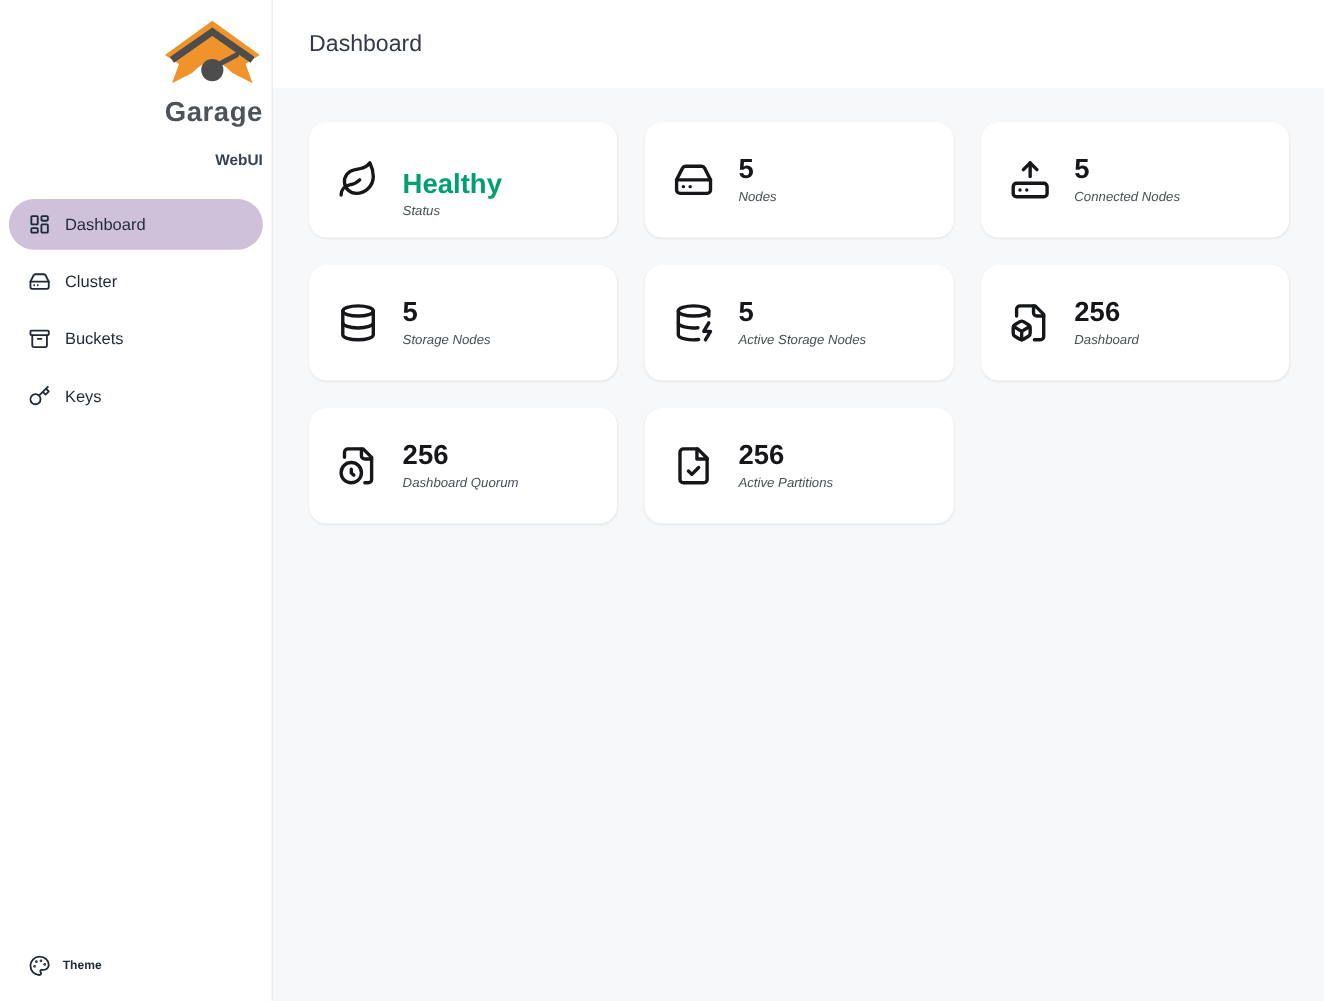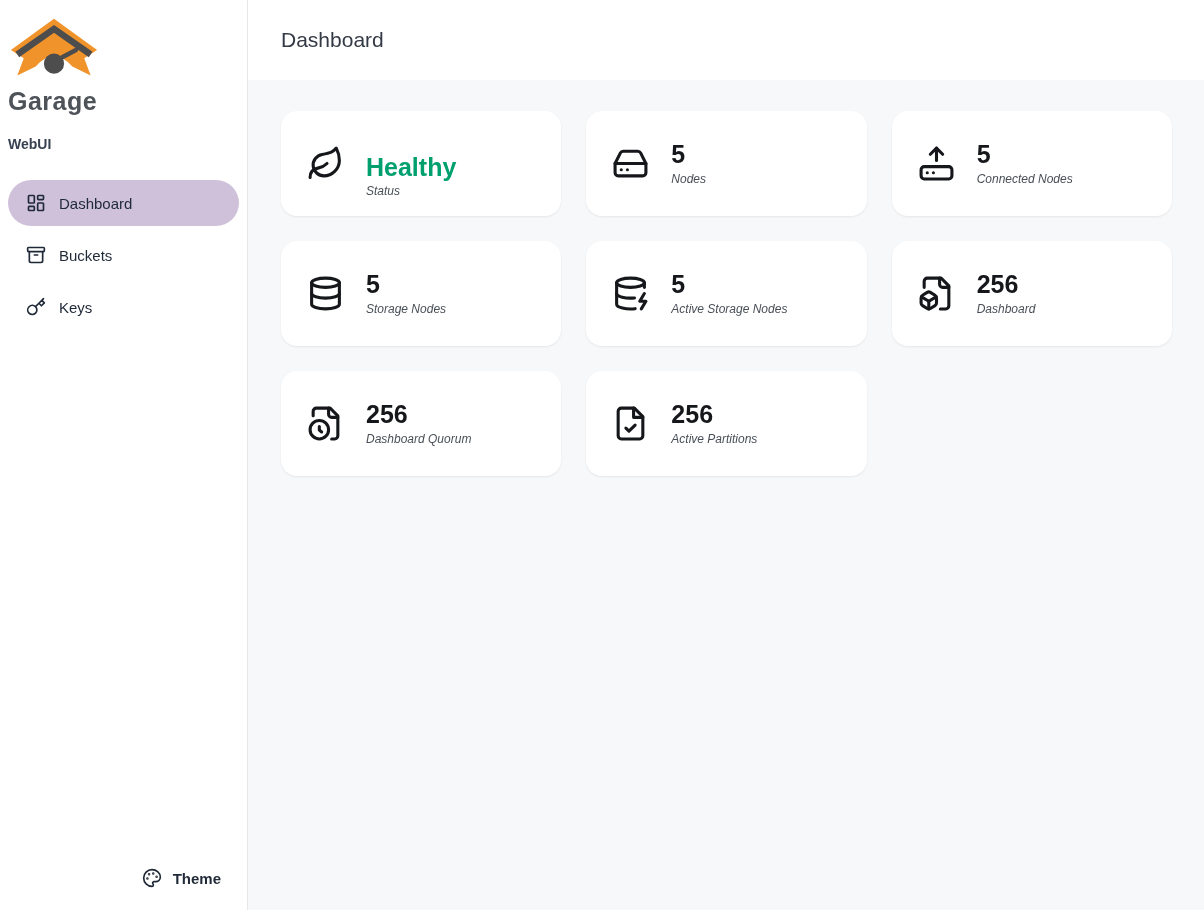--- a/index.html
+++ b/index.html
@@ -9,38 +9,37 @@
     background:#f6f8fa;
     color:#1f2937;
     display:flex;
   }
   .sidebar {
     width:248px; height:910px; background:#ffffff;
     border-right:1px solid #e5e7eb;
     display:flex; flex-direction:column;
     padding:14px 8px 18px 8px; flex-shrink:0;
   }
-  .logo-wrap { text-align:left; padding-top:2px; }
+  .logo-wrap { text-align:right; padding-top:2px; }
   .logo-svg { width:92px; height:66px; display:inline-block; }
   .logo-title { font-size:25px; font-weight:700; color:#4d5359; letter-spacing:0.5px; margin-top:1px; }
   .logo-sub { font-size:14px; font-weight:700; color:#374151; margin-top:20px; }
   .menu { margin-top:28px; display:flex; flex-direction:column; gap:6px; flex:1; }
   .menu-item {
     display:flex; align-items:center; gap:13px;
     padding:13px 18px; border-radius:9999px;
     font-size:15px; color:#1f2937; cursor:pointer;
   }
   .menu-item.active { background:#cfc1da; }
   .menu-item svg { width:20px; height:20px; flex-shrink:0; }
   .theme-btn {
     display:flex; align-items:center; gap:11px;
-    padding:6px 18px 4px 18px; font-size:15px; font-weight:700;
+    padding:6px 18px 4px 18px; font-size:11px; font-weight:700;
     color:#1f2937; cursor:pointer; background:none; border:none;
     font-family:"Liberation Sans", sans-serif;
-    justify-content:flex-end;
   }
   .theme-btn svg { width:20px; height:20px; }
   .main { flex:1; display:flex; flex-direction:column; height:910px; }
   .topbar {
     height:80px; background:#ffffff; flex-shrink:0;
     display:flex; align-items:center; padding:0 33px;
   }
   .page-title { font-size:21px; font-weight:500; color:#333a45; }
   .content { flex:1; padding:31px 32px 24px 33px; overflow:hidden; }
   .grid {
@@ -80,20 +79,29 @@
       <svg class="ic" viewBox="0 0 24 24">
         <rect x="3" y="3" width="7" height="9" rx="1"></rect>
           <rect x="14" y="3" width="7" height="5" rx="1"></rect>
         <rect x="14" y="12" width="7" height="9" rx="1"></rect>
           <rect x="3" y="16" width="7" height="5" rx="1"></rect>
       </svg>
       <span>Dashboard</span>
     </div>
     <div class="menu-item">
       <svg class="ic" viewBox="0 0 24 24">
+        <line x1="22" y1="12" x2="2" y2="12"></line>
+        <path d="M5.45 5.11 2 12v6a2 2 0 0 0 2 2h16a2 2 0 0 0 2-2v-6l-3.45-6.89A2 2 0 0 0 16.76 4H7.24a2 2 0 0 0-1.79 1.11z"></path>
+        <line x1="6" y1="16" x2="6.01" y2="16"></line>
+          <line x1="10" y1="16" x2="10.01" y2="16"></line>
+      </svg>
+      <span>Cluster</span>
+    </div>
+    <div class="menu-item">
+      <svg class="ic" viewBox="0 0 24 24">
         <rect x="2" y="3" width="20" height="5" rx="1"></rect>
         <path d="M4 8v11a2 2 0 0 0 2 2h12a2 2 0 0 0 2-2V8"></path>
           <path d="M10 12h4"></path>
       </svg>
       <span>Buckets</span>
     </div>
     <div class="menu-item">
       <svg class="ic" viewBox="0 0 24 24">
         <path d="m21 2-2 2m-7.61 7.61a5.5 5.5 0 1 1-7.778 7.778 5.5 5.5 0 0 1 7.777-7.777zm0 0L15.5 7.5m0 0 3 3L22 7l-3-3m-3.5 3.5L19 4"></path>
       </svg>

